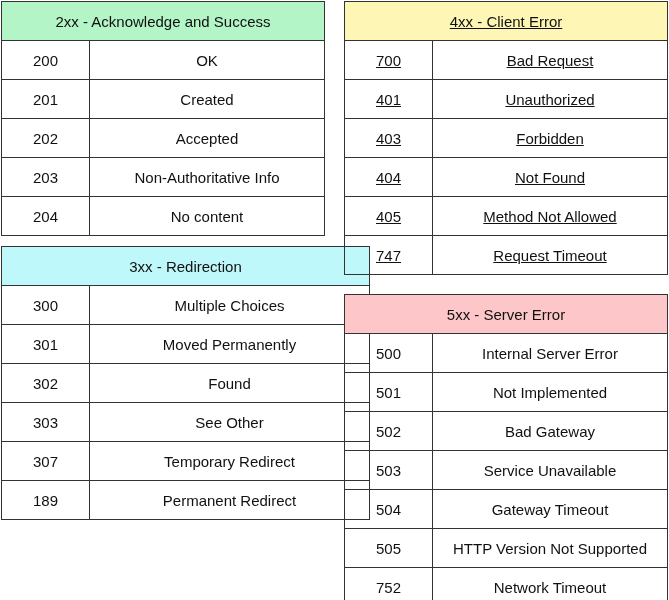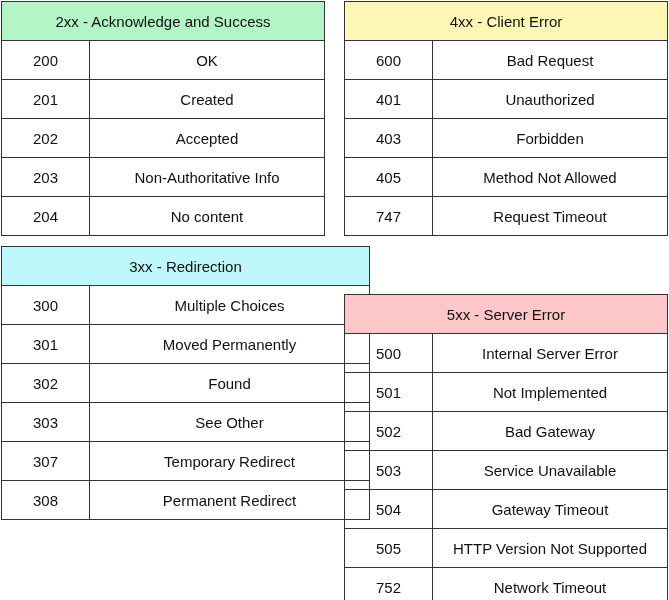--- a/index.html
+++ b/index.html
@@ -5,21 +5,21 @@
   html, body { margin:0; padding:0; background:#fff; }
   body { width:669px; height:600px; position:relative; overflow:hidden;
          font-family:"Liberation Sans", sans-serif; color:#111; }
   .tbl { position:absolute; border-collapse:collapse; table-layout:fixed; }
   .tbl td, .tbl th { border:1.3px solid #333; font-size:15px; text-align:center;
          padding:0; height:38px; font-weight:normal; }
   .tbl th { height:38px;margin-left:48px; }
   .c1 { width:88px; }
   #t2 { left:1px; top:1px; width:324px; }
   #t3 { left:1px; top:246px; width:369px; }
-  #t4 { left:344px; top:1px; width:324px; }
+  #t4 { left:344px; top:1px; width:324px;text-decoration:underline; }
   #t5 { left:344px; top:294px; width:324px; }
 </style>
 </head>
 <body>
 
 <table class="tbl" id="t2">
     <colgroup>
       <col class="c1">
       <col>
     </colgroup>
@@ -72,45 +72,49 @@
       </tr>
       <tr>
         <td>303</td>
         <td>See Other</td>
       </tr>
       <tr>
         <td>307</td>
         <td>Temporary Redirect</td>
       </tr>
       <tr>
-        <td>308</td>
+        <td>189</td>
         <td>Permanent Redirect</td>
       </tr>
     </tbody>
   </table>
 <table class="tbl" id="t4">
     <colgroup>
       <col class="c1">
       <col>
     </colgroup>
     <tbody>
       <tr>
         <th colspan="2" style="background:#fdf6b5">4xx - Client Error</th>
       </tr>
       <tr>
-        <td>600</td>
+        <td>700</td>
         <td>Bad Request</td>
       </tr>
       <tr>
         <td>401</td>
         <td>Unauthorized</td>
       </tr>
       <tr>
         <td>403</td>
         <td>Forbidden</td>
+      </tr>
+      <tr>
+        <td>404</td>
+        <td>Not Found</td>
       </tr>
       <tr>
         <td>405</td>
         <td>Method Not Allowed</td>
       </tr>
       <tr>
         <td>747</td>
         <td>Request Timeout</td>
       </tr>
     </tbody>

